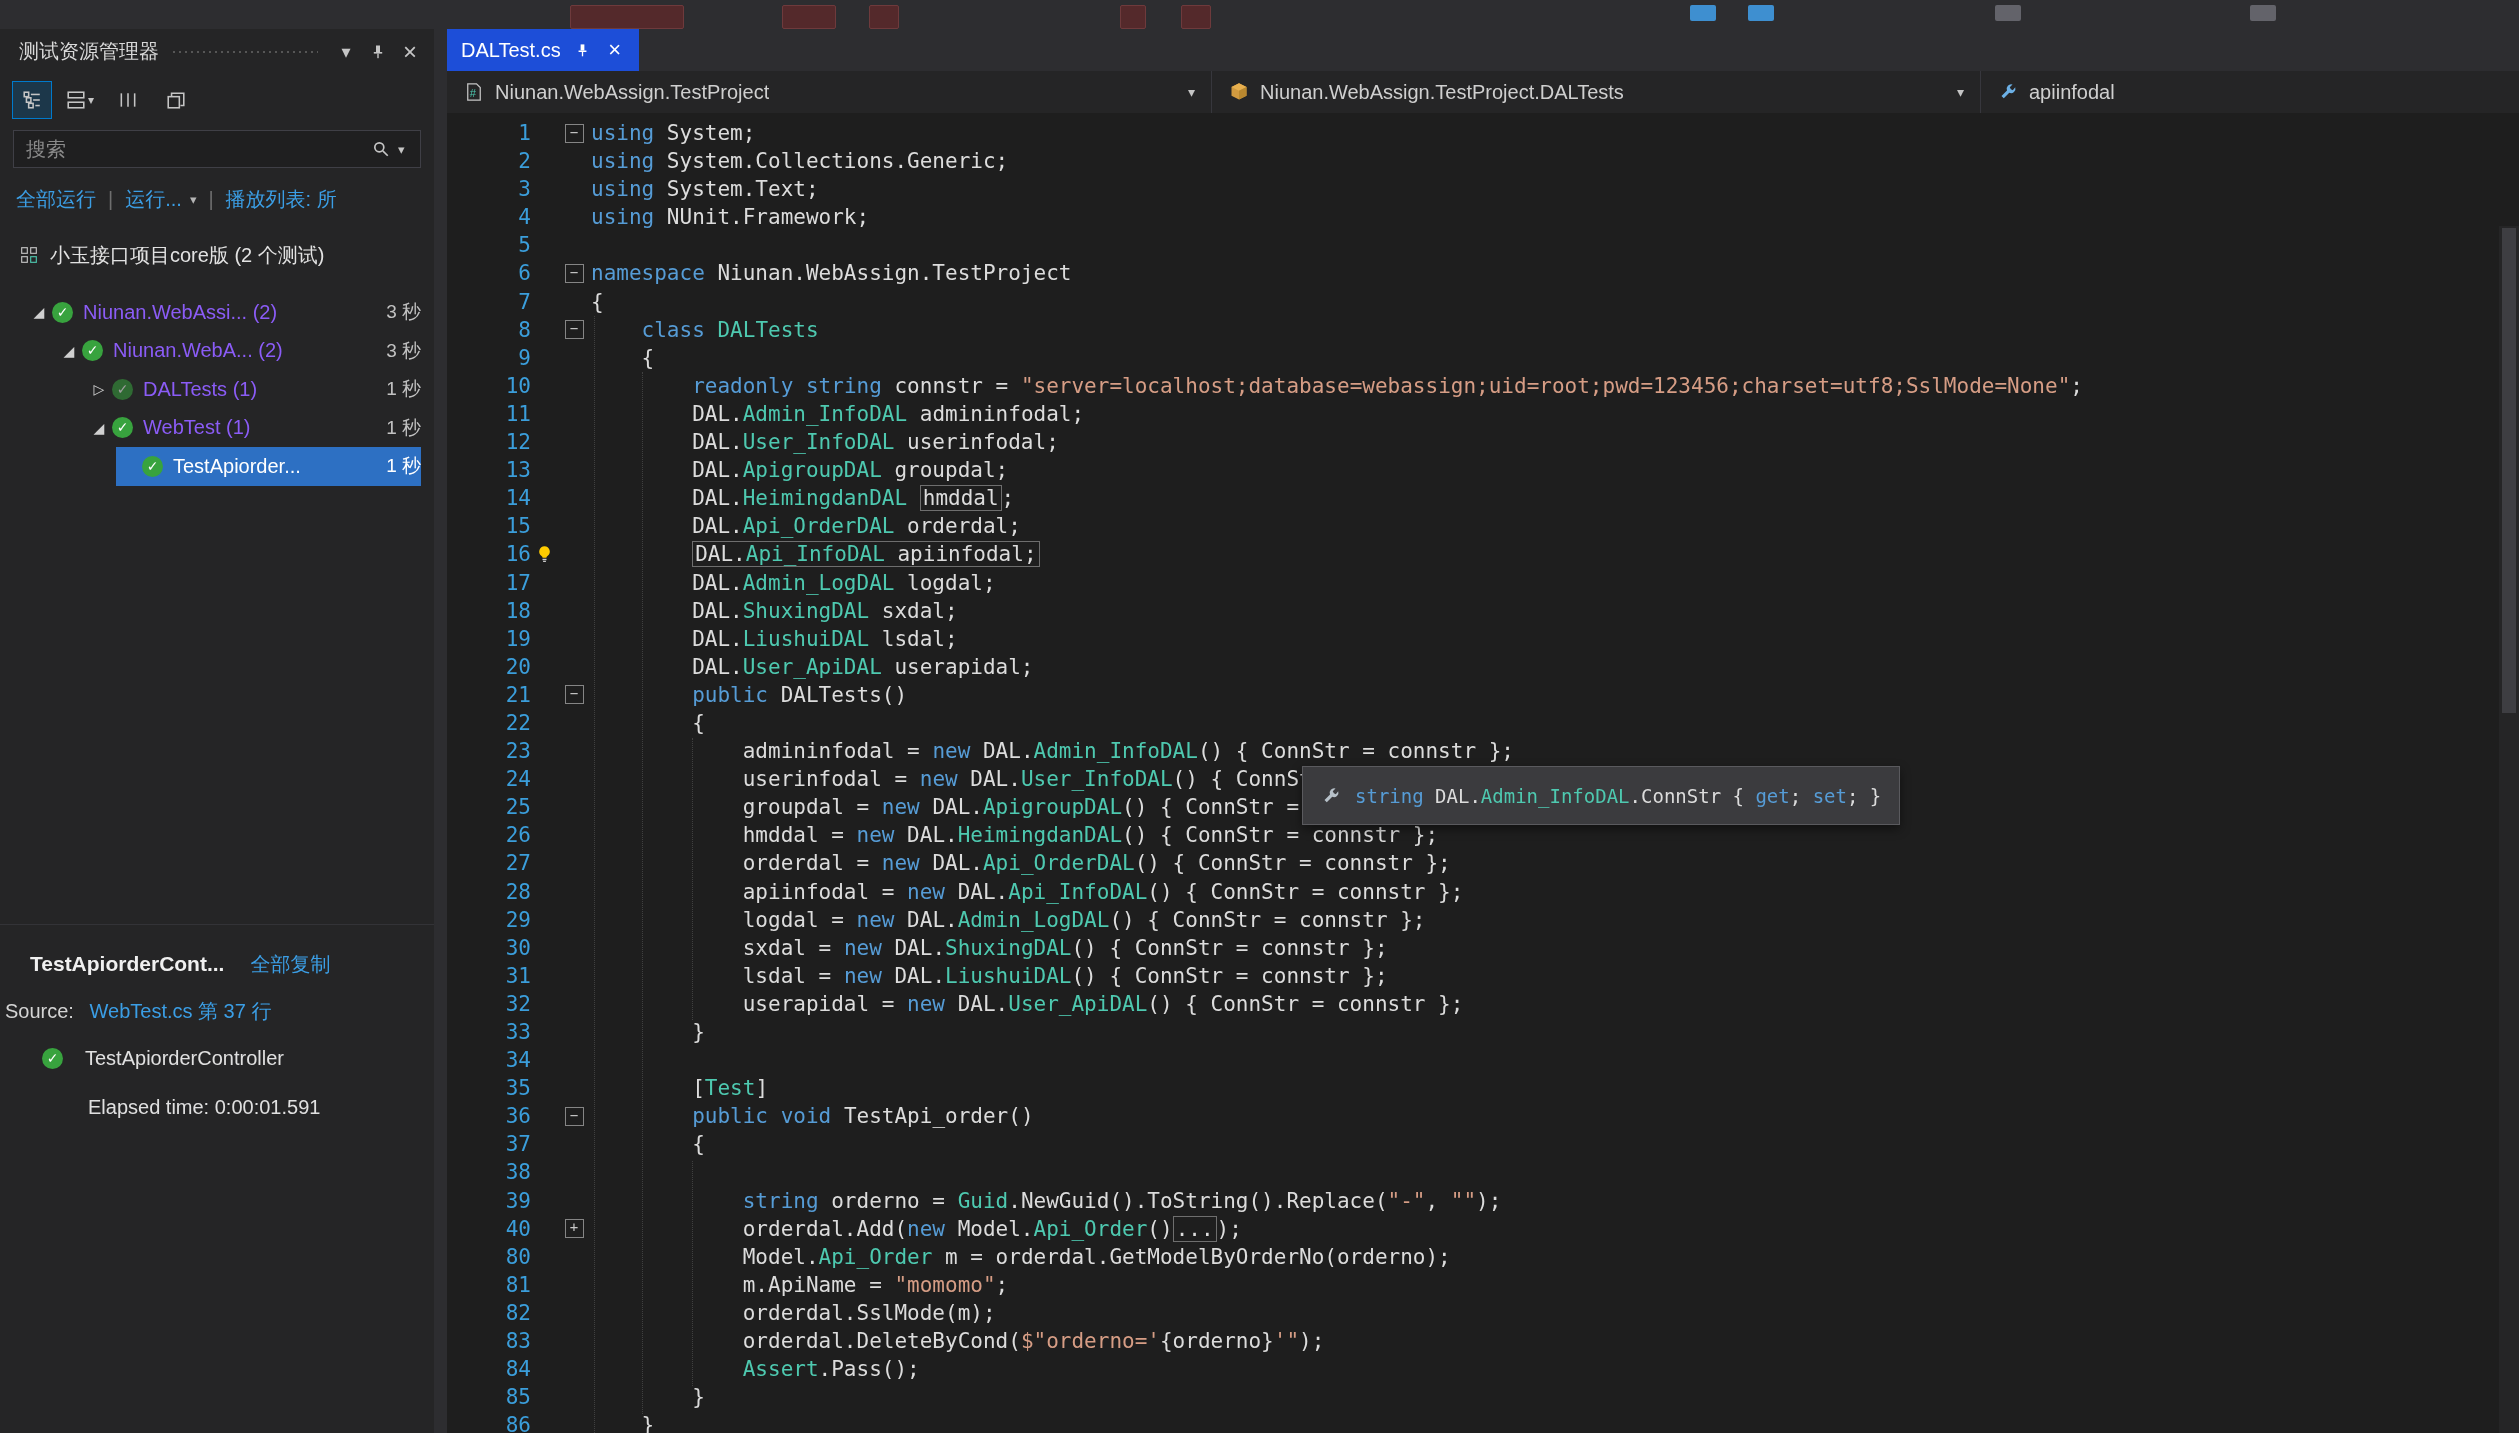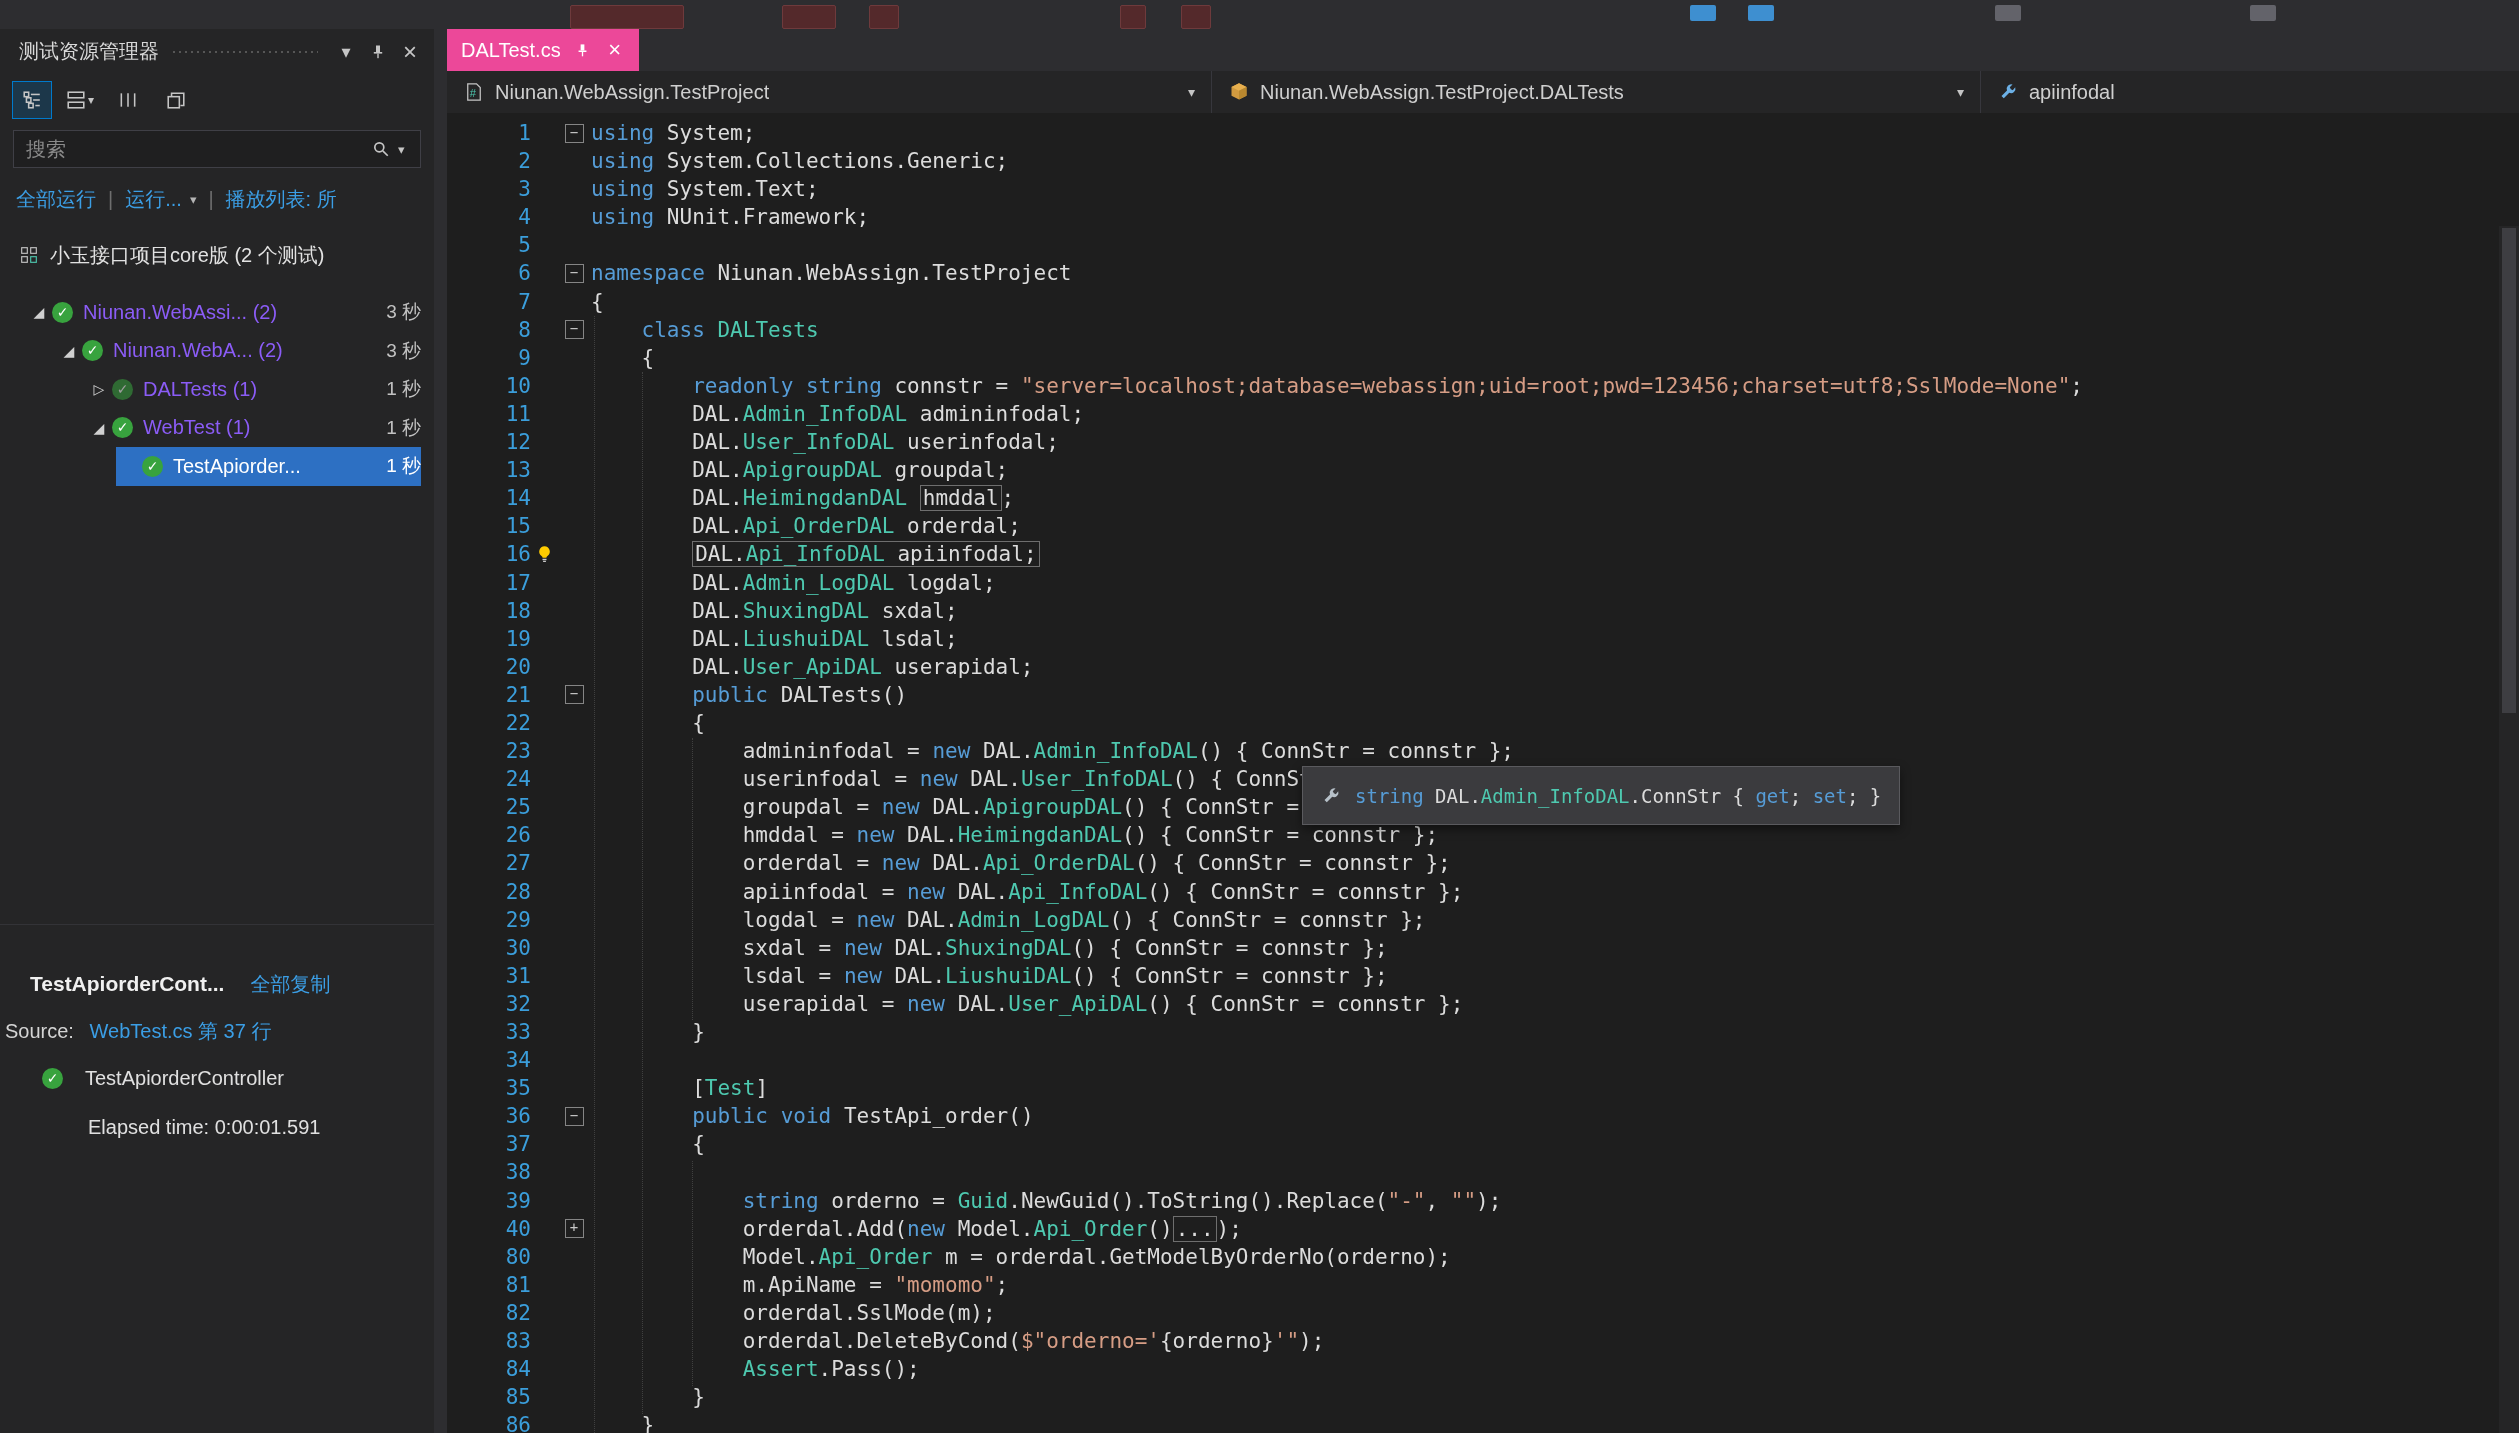--- a/index.html
+++ b/index.html
@@ -47,29 +47,29 @@
        display:flex;align-items:center;justify-content:center;margin-right:10px;}
   .chk.muted{opacity:.55;}
   .tlabel{flex:1;font-size:20px;color:#8b5cf6;white-space:nowrap;overflow:hidden;min-width:0;}
   .tdur{font-size:19px;color:#c2c2c2;margin-left:8px;flex:none;}
   .trow.sel .tbody{background:#2d70c3;}
   .trow.sel .tlabel,.trow.sel .tdur{color:#ffffff;}
 
   .lp-details{position:absolute;left:0;right:0;top:895px;border-top:1px solid #333337;}
   .dt-row1{display:flex;align-items:baseline;gap:26px;padding:26px 16px 0 30px;}
   .dt-title{font-size:21px;font-weight:bold;color:#f0f0f0;white-space:nowrap;}
-  .dt-link{font-size:20px;color:#3b9ee5;text-decoration:none;cursor:pointer;white-space:nowrap;margin-top:20px;}
+  .dt-link{font-size:20px;color:#3b9ee5;text-decoration:none;cursor:pointer;white-space:nowrap;}
   .dt-row2{padding:20px 0 0 5px;font-size:20px;color:#d4d4d4;}
   .dt-row2 a{color:#3b9ee5;text-decoration:none;margin-left:10px;}
   .dt-row3{display:flex;align-items:center;gap:12px;padding:22px 0 0 42px;font-size:20px;color:#e0e0e0;}
   .dt-row4{padding:26px 0 0 88px;font-size:20px;color:#e0e0e0;}
 
   
   .tabbar{position:absolute;left:447px;top:29px;right:0;height:42px;background:#2d2d30;}
-  .tab{position:absolute;left:0;top:0;height:42px;background:#ec4899;color:#fff;display:flex;align-items:center;
+  .tab{position:absolute;left:0;top:0;height:42px;background:#1d4ed8;color:#fff;display:flex;align-items:center;
        gap:12px;padding:0 14px;font-size:20px;}
   .tab .ticon{display:flex;align-items:center;justify-content:center;width:20px;height:20px;}
   .tab .tclose{font-size:22px;line-height:20px;}
 
   .navbar{position:absolute;left:447px;top:71px;right:0;height:42px;background:#252526;display:flex;border-bottom:1px solid #1e1e1e;}
   .nseg{display:flex;align-items:center;gap:10px;padding:0 16px;font-size:20px;color:#cfcfcf;border-right:1px solid #37373d;min-width:0;}
   .nseg .nlabel{white-space:nowrap;overflow:hidden;}
   .nseg .chev{margin-left:auto;color:#c5c5c5;font-size:14px;padding-left:14px;}
   .nseg1{width:732px;}
   .nseg2{width:736px;}

